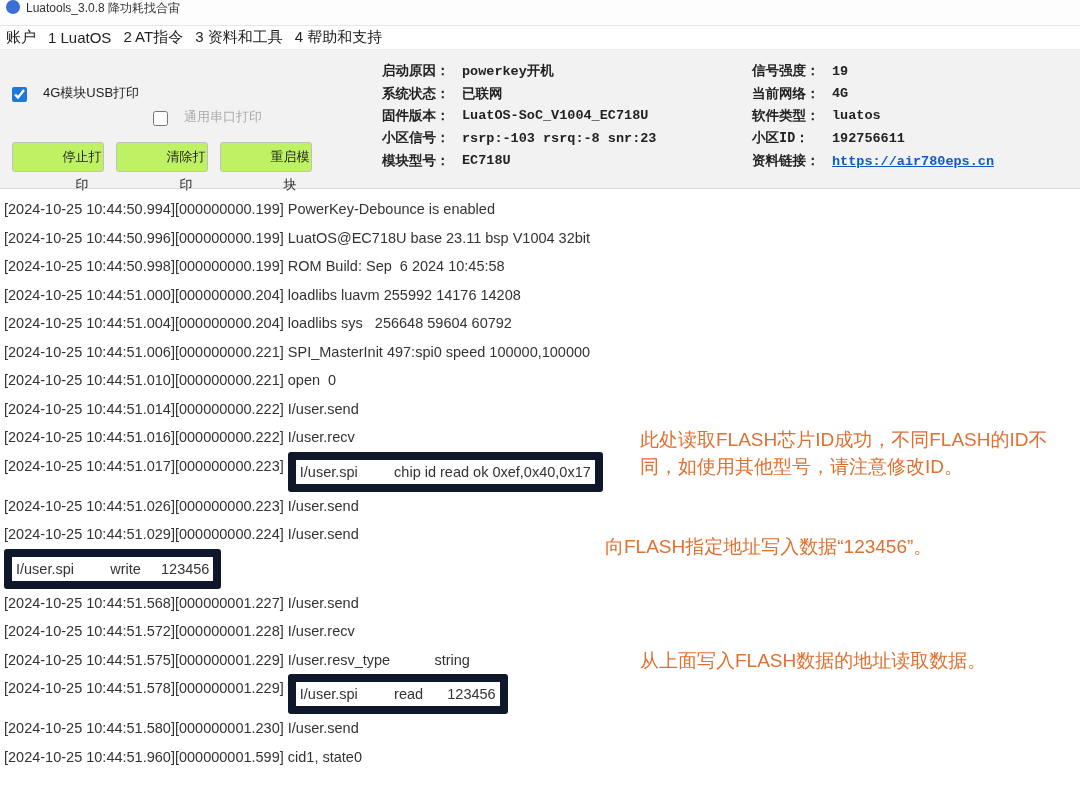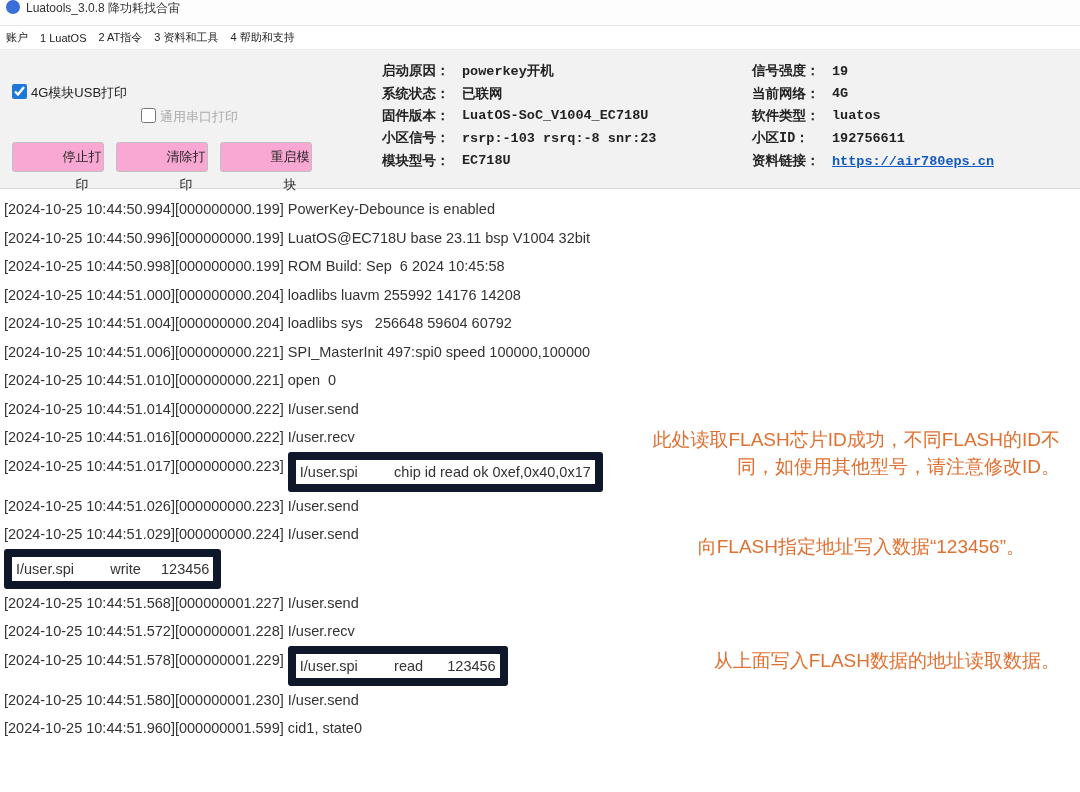--- a/index.html
+++ b/index.html
@@ -1,36 +1,36 @@
 <!DOCTYPE html>
 <html><head>
 <meta charset="utf-8">
 <style>
   * { box-sizing: border-box; margin: 0; padding: 0; }
   body { font-family: "Microsoft YaHei", Arial, sans-serif; font-size: 13px; background: #fff; color: #222; width: 1080px; height: 792px; overflow: hidden; }
   .titlebar { display: flex; align-items: flex-start; height: 26px; padding: 0 6px; background: #fdfdfd; border-bottom: 1px solid #e6e6e6; }
   .titlebar .logo { width: 14px; height: 14px; border-radius: 50%; background: #3a6fd8; margin-right: 6px; }
   .titlebar .title { font-size: 12px; color: #333; }
-  .menubar { display: flex; align-items: center; height: 24px; padding: 0 6px; background: #fff; border-bottom: 1px solid #ececec; gap: 12px; font-size: 11px; }
+  .menubar { display: flex; align-items: center; height: 24px; padding: 0 6px; background: #fff; border-bottom: 1px solid #ececec; gap: 12px; font-size: 15px; }
   .menubar span { cursor: default; }
   .panel { background: #f2f2f2; padding: 10px 12px 16px; border-bottom: 1px solid #dcdcdc; display: flex; gap: 40px; }
   .leftcol { width: 330px; }
   .chkrow { display: flex; gap: 14px; align-items: center; font-size: 13px; margin-bottom: 10px; }
-  .chk { display: inline-flex; align-items: flex-start; gap: 4px; }
+  .chk { display: inline-flex; align-items: flex-end; gap: 16px; }
   .chk input { width: 15px; height: 15px; accent-color: #1d79d8; }
   .combo { width: 310px; height: 32px; border: 1px solid #c5c5c5; border-radius: 4px; background: #fff; padding: 0 8px; font-size: 13px; display: flex; align-items: center; justify-content: space-between; color:#333; }
   .combo .chev { font-size: 10px; color:#666; }
   .btnrow { margin-top: 16px; display: flex; gap: 12px; }
-  .btn { width: 92px; height: 30px; border: 1px solid #bfbfbf; background: #f9a8d4; border-radius: 3px; font-size: 13px; text-align: center; line-height: 28px; padding-left: 48px; }
+  .btn { width: 92px; height: 30px; border: 1px solid #bfbfbf; background: #bef264; border-radius: 3px; font-size: 13px; text-align: center; line-height: 28px; padding-left: 48px; }
   .infogrid { display: grid; grid-template-columns: 80px 290px 80px 220px; row-gap: 0; font-size: 13.5px; align-items: center; font-family:"SimSun","NSimSun",monospace; }
   .infogrid .lab { font-weight: 600; }
   .infogrid .val { }
   .infogrid .monob { font-family: "Consolas","Courier New",monospace; font-weight: 600; letter-spacing:0; }
   .infogrid a { color: #1259c3; text-decoration: underline; }
-  .logarea { padding: 6px 4px; font-size: 14.5px; line-height: 28.5px; position: relative; text-align: right; }
+  .logarea { padding: 6px 4px; font-size: 14.5px; line-height: 28.5px; position: relative; }
   .logline { display:flex; white-space: pre; font-family: Arial, sans-serif; color:#333; }
   .highlight { border: 8px solid #0f172a; border-radius: 3px; padding: 0 4px; display:inline-block; line-height:24px; }
   .annot { position: absolute; color: #e07030; font-size: 19px; line-height:1.4; }
   .disabled { color:#aaa;margin-top:48px; }
 </style>
 </head>
 <body>
 
 <div class="titlebar">
   <span class="logo"></span>
@@ -101,20 +101,21 @@
   <div class="logline">[2024-10-25 10:44:51.006][000000000.221] SPI_MasterInit 497:spi0 speed 100000,100000</div>
   <div class="logline">[2024-10-25 10:44:51.010][000000000.221] open  0</div>
   <div class="logline">[2024-10-25 10:44:51.014][000000000.222] I/user.send</div>
   <div class="logline">[2024-10-25 10:44:51.016][000000000.222] I/user.recv</div>
   <div class="logline"><span>[2024-10-25 10:44:51.017][000000000.223] </span><span class="highlight">I/user.spi         chip id read ok 0xef,0x40,0x17</span></div>
   <div class="logline">[2024-10-25 10:44:51.026][000000000.223] I/user.send</div>
   <div class="logline">[2024-10-25 10:44:51.029][000000000.224] I/user.send</div>
   <div class="logline"><span class="highlight">I/user.spi         write     123456</span></div>
   <div class="logline">[2024-10-25 10:44:51.568][000000001.227] I/user.send</div>
   <div class="logline">[2024-10-25 10:44:51.572][000000001.228] I/user.recv</div>
+  <div class="logline">[2024-10-25 10:44:51.575][000000001.229] I/user.resv_type           string</div>
   <div class="logline"><span>[2024-10-25 10:44:51.578][000000001.229] </span><span class="highlight">I/user.spi         read      123456</span></div>
   <div class="logline">[2024-10-25 10:44:51.580][000000001.230] I/user.send</div>
   <div class="logline">[2024-10-25 10:44:51.960][000000001.599] cid1, state0</div>
 
   <div class="annot" style="top:238px; left:640px; width:420px;">此处读取FLASH芯片ID成功，不同FLASH的ID不同，如使用其他型号，请注意修改ID。</div>
   <div class="annot" style="top:345px; left:605px; width:420px;">向FLASH指定地址写入数据“123456”。</div>
   <div class="annot" style="top:459px; left:640px; width:420px;">从上面写入FLASH数据的地址读取数据。</div>
 </div>
 
 </body></html>

